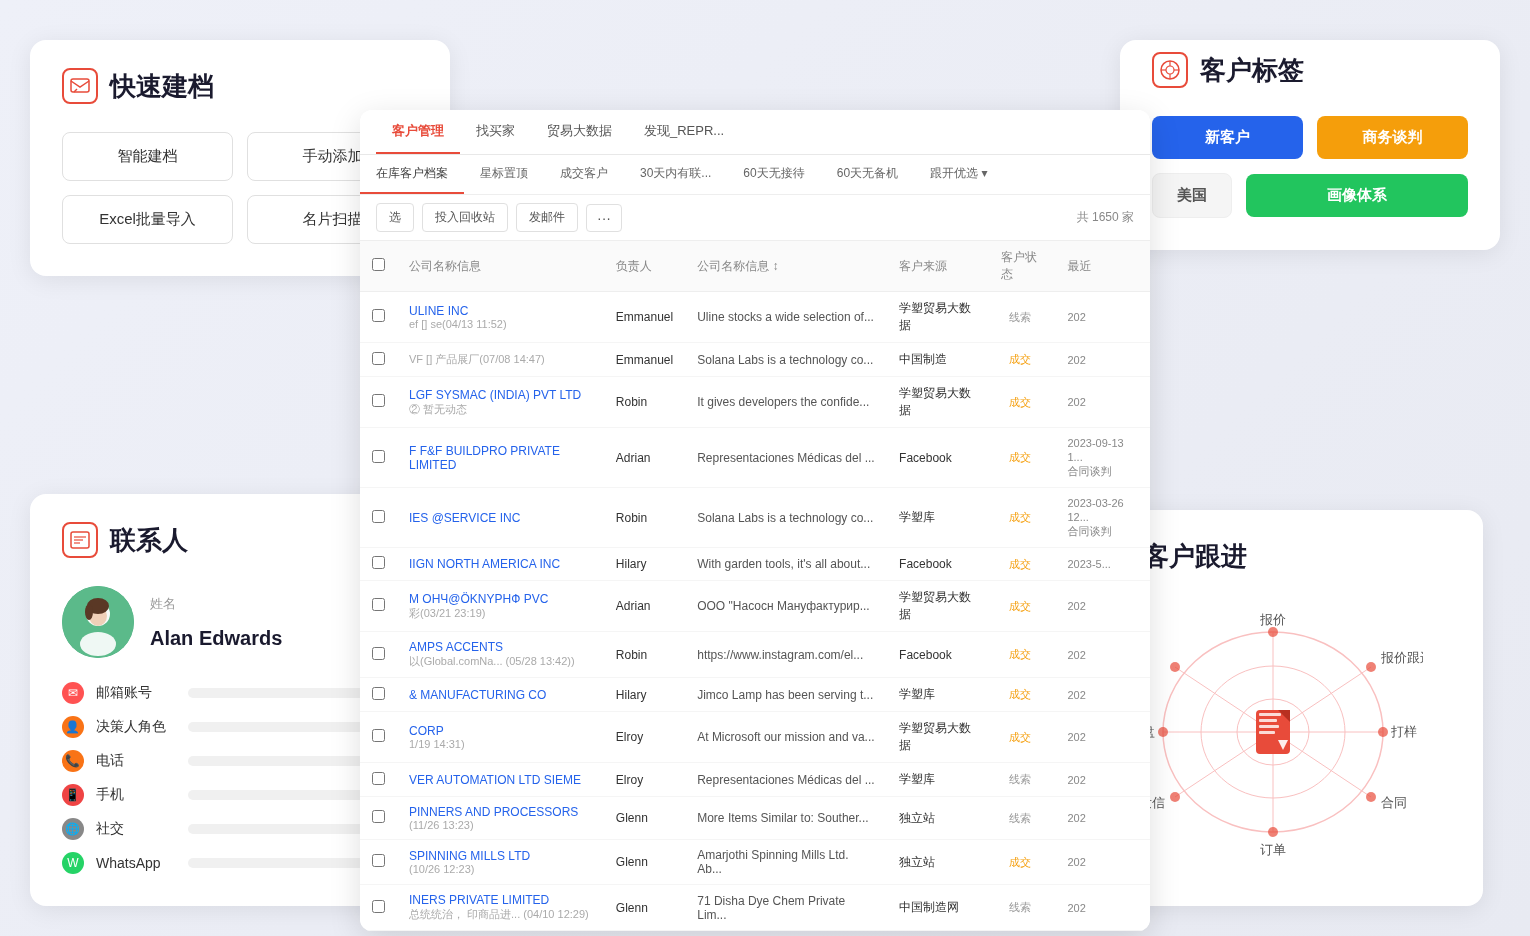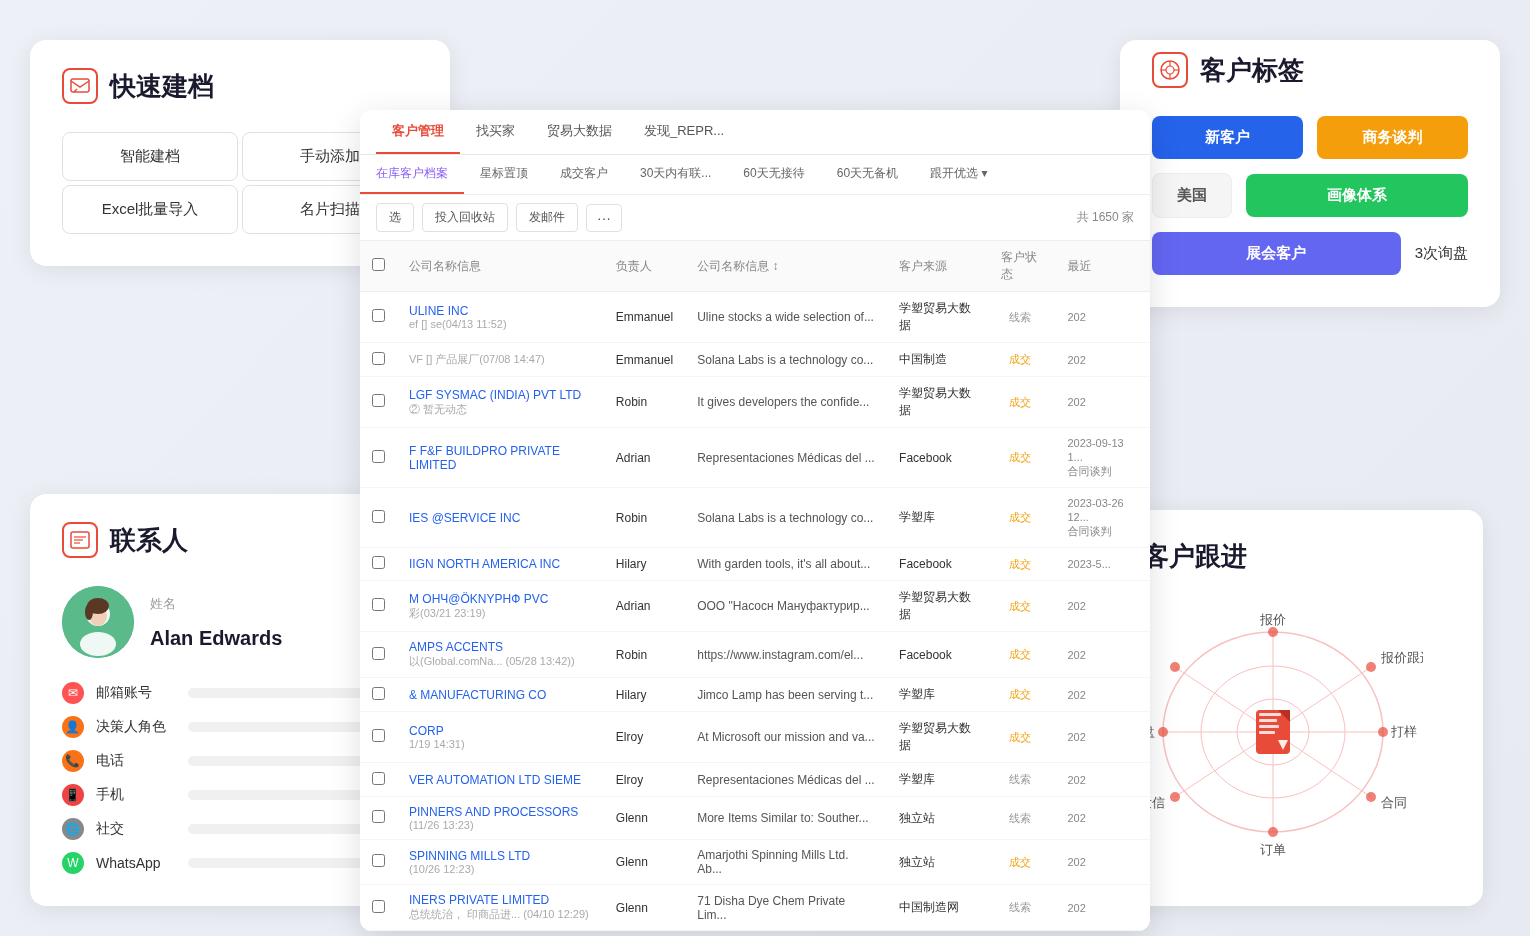--- a/index.html
+++ b/index.html
@@ -55,21 +55,21 @@
 
     .card-title {
       font-size: 26px;
       font-weight: 700;
       color: #1a1a2e;
     }
 
     .btn-grid {
       display: grid;
       grid-template-columns: 1fr 1fr;
-      gap: 4px;
+      gap: 14px;
     }
 
     .btn-outline {
       border: 1.5px solid #e0e0e0;
       border-radius: 8px;
       background: #fff;
       padding: 14px 0;
       font-size: 15px;
       color: #333;
       text-align: center;
@@ -263,21 +263,21 @@
       padding: 10px 16px;
       font-size: 12px;
       color: #666;
       cursor: pointer;
       border-bottom: 2px solid transparent;
       white-space: nowrap;
       flex-shrink: 0;
     }
 
     .crm-tab.active {
-      color: #8b5cf6;
+      color: #404040;
       border-bottom-color: #e84b3a;
     }
 
     .crm-toolbar {
       background: #fff;
       display: flex;
       align-items: center;
       gap: 8px;
       padding: 8px 16px;
       border-bottom: 1px solid #eee;
@@ -484,24 +484,20 @@
       <span class="card-title">客户标签</span>
     </div>
     <div class="tags-grid">
       <div class="tags-row">
         <button class="tag-btn tag-blue">新客户</button>
         <button class="tag-btn tag-orange">商务谈判</button>
       </div>
       <div class="tags-row">
         <button class="tag-btn tag-gray" style="padding:12px 24px;">美国</button>
         <button class="tag-btn tag-green">画像体系</button>
-      </div>
-      <div class="tags-row">
-        <button class="tag-btn tag-purple">展会客户</button>
-        <span class="tag-text">3次询盘</span>
       </div>
     </div>
   </div>
 
   <div class="card follow-card">
     <div class="card-header">
       <div class="card-icon icon-box icon-box-red">
         <svg width="20" height="20" viewBox="0 0 20 20" fill="none">
           <circle cx="10" cy="10" r="9" stroke="#e84b3a" stroke-width="1.5" fill="none"></circle>
           <circle cx="10" cy="10" r="4" stroke="#e84b3a" stroke-width="1.2" fill="none"></circle>

